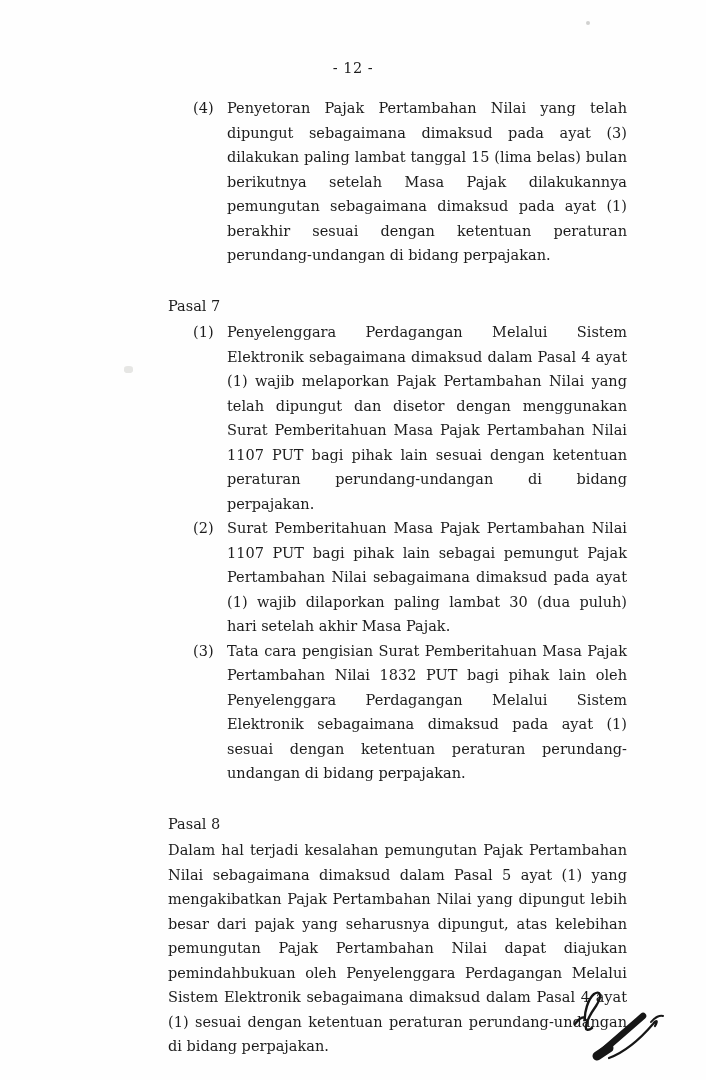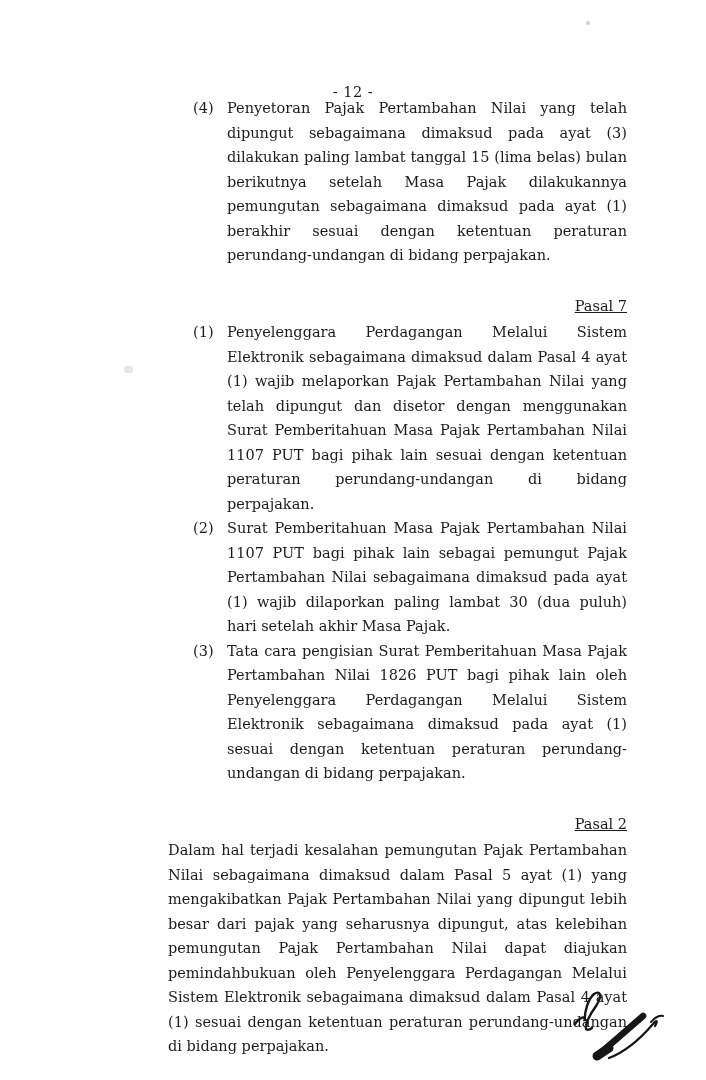--- a/index.html
+++ b/index.html
@@ -22,21 +22,20 @@
   }
   .page-number {
     position: absolute;
     top: 56px;
     left: 0;
     width: 706px;
     text-align: center;
     font-size: 14.5px;
     line-height: 24.5px;
     letter-spacing: 0.5px;
-    margin-top: 24px;
   }
   .content {
     position: absolute;
     top: 96px;
     left: 168px;
     width: 459px;
     font-size: 14.5px;
     line-height: 24.5px;
   }
   .numbered-item {
@@ -45,24 +44,23 @@
   }
   .numbered-item .marker {
     flex: 0 0 34px;
   }
   .numbered-item .item-text {
     flex: 1 1 auto;
     text-align: justify;
     text-justify: inter-word;
   }
   .pasal-heading {
-    text-align: right;
+    text-align: left;
     margin: 26px 0 2px 0;
     line-height: 24.5px;
-    text-decoration: underline;
   }
   .plain-paragraph {
     text-align: justify;
     text-justify: inter-word;
   }
   .signature {
     position: absolute;
     left: 563px;
     top: 982px;
     width: 108px;
@@ -110,24 +108,24 @@
       <div class="item-text">Penyelenggara Perdagangan Melalui Sistem Elektronik sebagaimana dimaksud dalam Pasal 4 ayat (1) wajib melaporkan Pajak Pertambahan Nilai yang telah dipungut dan disetor dengan menggunakan Surat Pemberitahuan Masa Pajak Pertambahan Nilai 1107 PUT bagi pihak lain sesuai dengan ketentuan peraturan perundang-undangan di bidang perpajakan.</div>
     </div>
 
     <div class="numbered-item">
       <span class="marker">(2)</span>
       <div class="item-text">Surat Pemberitahuan Masa Pajak Pertambahan Nilai 1107 PUT bagi pihak lain sebagai pemungut Pajak Pertambahan Nilai sebagaimana dimaksud pada ayat (1) wajib dilaporkan paling lambat 30 (dua puluh) hari setelah akhir Masa Pajak.</div>
     </div>
 
     <div class="numbered-item">
       <span class="marker">(3)</span>
-      <div class="item-text">Tata cara pengisian Surat Pemberitahuan Masa Pajak Pertambahan Nilai 1826 PUT bagi pihak lain oleh Penyelenggara Perdagangan Melalui Sistem Elektronik sebagaimana dimaksud pada ayat (1) sesuai dengan ketentuan peraturan perundang-undangan di bidang perpajakan.</div>
+      <div class="item-text">Tata cara pengisian Surat Pemberitahuan Masa Pajak Pertambahan Nilai 1832 PUT bagi pihak lain oleh Penyelenggara Perdagangan Melalui Sistem Elektronik sebagaimana dimaksud pada ayat (1) sesuai dengan ketentuan peraturan perundang-undangan di bidang perpajakan.</div>
     </div>
 
-    <div class="pasal-heading">Pasal 2</div>
+    <div class="pasal-heading">Pasal 8</div>
 
     <div class="plain-paragraph">Dalam hal terjadi kesalahan pemungutan Pajak Pertambahan Nilai sebagaimana dimaksud dalam Pasal 5 ayat (1) yang mengakibatkan Pajak Pertambahan Nilai yang dipungut lebih besar dari pajak yang seharusnya dipungut, atas kelebihan pemungutan Pajak Pertambahan Nilai dapat diajukan pemindahbukuan oleh Penyelenggara Perdagangan Melalui Sistem Elektronik sebagaimana dimaksud dalam Pasal 4 ayat (1) sesuai dengan ketentuan peraturan perundang-undangan di bidang perpajakan.</div>
 
   </div>
 
   <svg class="signature" viewBox="0 0 108 88" aria-hidden="true">
     <g fill="none" stroke="#161616" stroke-linecap="round">
 
       <path d="M12,42 C17,35 23,33 22,39 C21,31 25,17 31,12 C37,8 40,13 33,24 C28,31 24,38 23,44 C22,48 25,49 29,46" stroke-width="2.4"></path>
 

